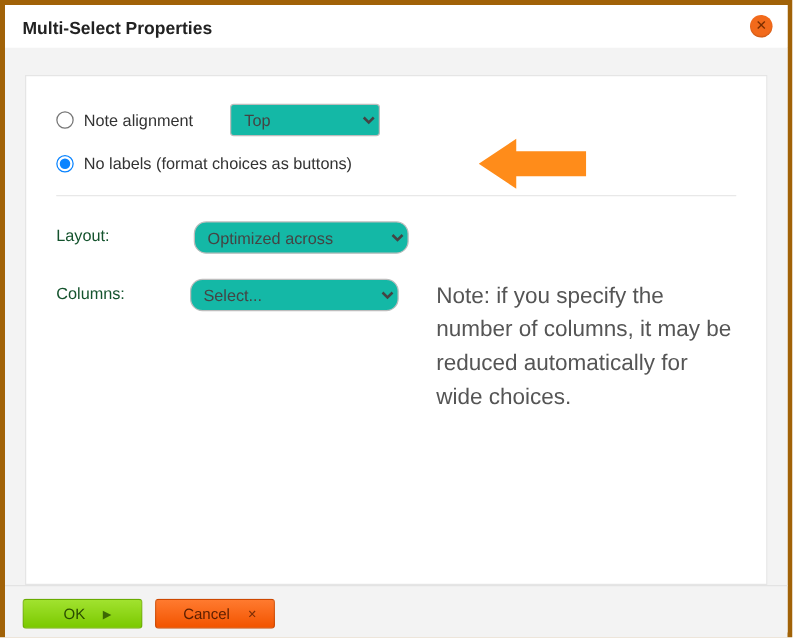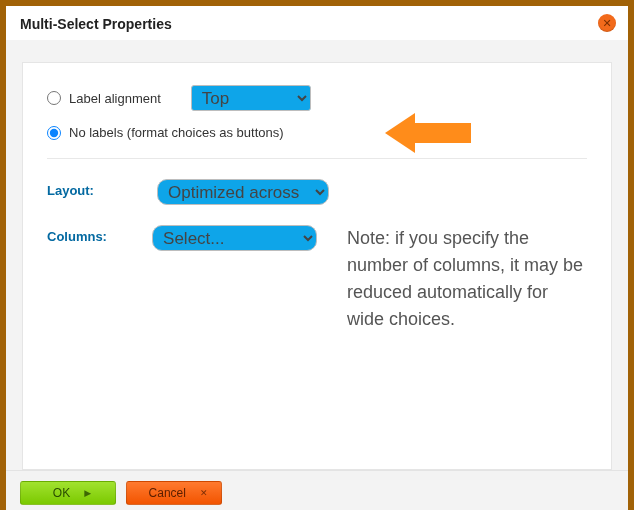--- a/index.html
+++ b/index.html
@@ -11,21 +11,21 @@
     color: #333;
     background: #fff;
     width: 634px;
     height: 510px;
     overflow: hidden;
   }
   .dialog {
     position: relative;
     width: 634px;
     height: 510px;
-    border: 6px solid #a16207;
+    border: 4px solid #a16207;
   }
   .titlebar {
     position: relative;
     padding: 10px 14px 8px 14px;
     background: #fff;
   }
   .title {
     font-weight: bold;
     font-size: 14px;
     color: #222;
@@ -73,22 +73,22 @@
   input[type=radio] {
     accent-color: #0a84ff;
     width: 14px;
     height: 14px;
     margin: 0;
   }
   .sel {
     height: 26px;
     border: 1px solid #bdbdbd;
     border-radius: 3px;
-    background: #0ea5e9;
-    font-size: 17px;
+    background: #14b8a6;
+    font-size: 13px;
     padding: 2px 6px;
     color: #444;
   }
   .sel-top { width: 120px; margin-left: 20px; }
   .sel-wide { width: 172px; border-radius: 10px; }
   .arrow-callout {
     position: absolute;
     left: 338px;
     top: -14px;
   }
@@ -98,22 +98,22 @@
     border-top: 1px solid #e8e8e8;
     margin: 18px 0 20px 0;
   }
   .form-row {
     display: flex;
     align-items: flex-start;
     margin-bottom: 20px;
   }
   .form-label {
     width: 110px;
-    font-weight: bold;
-    color: #0369a1;
+    font-weight: normal;
+    color: #14532d;
     padding-top: 4px;
   }
   .note {
     margin-left: 30px;
     color: #555;
     line-height: 1.5;
     max-width: 240px;
     font-size: 18px;
   }
   .footer {
@@ -163,21 +163,21 @@
       <span>✕</span>
     </div>
   </div>
 
   <div class="outer-pad">
     <div class="panel">
 
       <div class="radio-row">
         <label>
           <input type="radio" name="labelmode" style="">
-          <span>Label alignment</span>
+          <span>Note alignment</span>
         </label>
         <select class="sel sel-top">
           <option>Top</option>
         </select>
       </div>
 
       <div class="radio-row">
         <label>
           <input type="radio" name="labelmode" checked="" style="">
           <span>No labels (format choices as buttons)</span>

